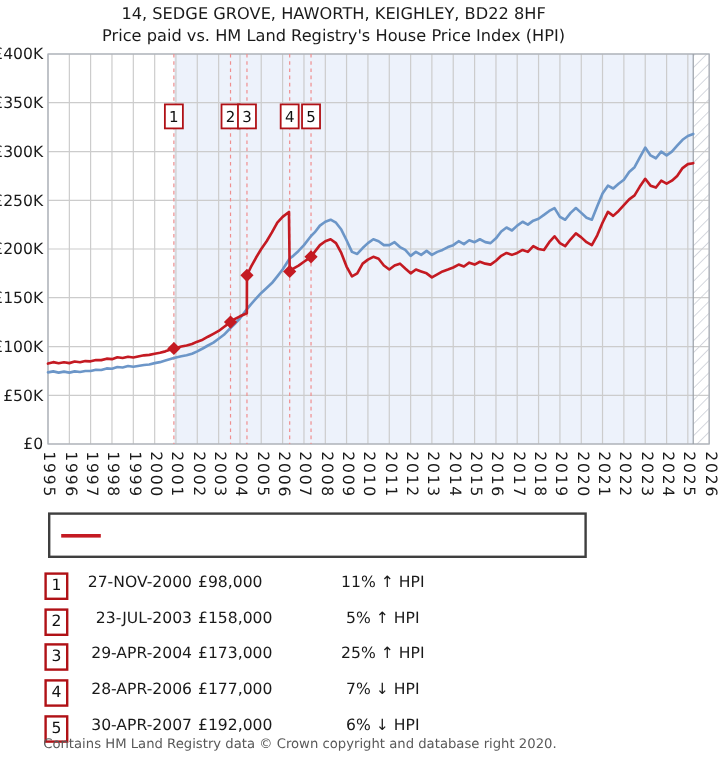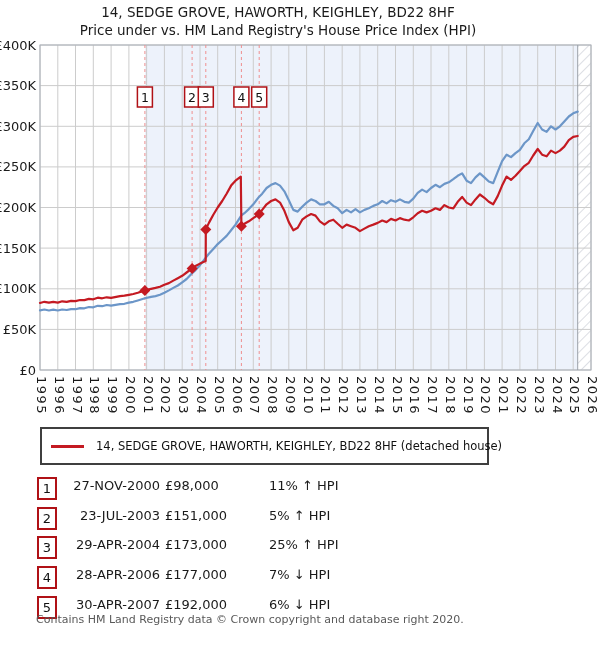--- a/index.html
+++ b/index.html
@@ -16,21 +16,21 @@
   .legend-row{display:flex;align-items:center;height:15px;}
   .legend-swatch{width:33px;height:3px;margin-left:9px;margin-right:12px;flex:0 0 auto;}
   .legend-label{font-size:11.5px;color:#111;white-space:nowrap;}
   #tx-table{position:absolute;left:0;top:0;width:600px;}
   .tx-row{position:absolute;left:0;width:600px;height:22px;}
   .tx-num{position:absolute;left:37px;top:0;width:16px;height:19px;
           border:2px solid #b01116;background:#fff;color:#111;
           font-size:13px;text-align:center;line-height:19px;}
   .tx-date{position:absolute;left:60px;top:1px;width:100px;text-align:right;font-size:13px;}
   .tx-price{position:absolute;left:165px;top:1px;width:100px;text-align:left;font-size:13px;}
-  .tx-hpi{position:absolute;left:269px;top:1px;width:100px;text-align:left;font-size:13px;}
+  .tx-hpi{position:absolute;left:269px;top:1px;width:100px;text-align:center;font-size:13px;}
   #footer{position:absolute;left:36px;top:615px;width:560px;
           font-size:11px;line-height:10.8px;color:#595959;}
 </style>
 </head>
 <body>
 
 <svg id="chart-svg" width="600" height="425" viewBox="0 0 600 425">
     <defs>
       <pattern id="hatch" width="7" height="7" patternUnits="userSpaceOnUse" patternTransform="rotate(45)">
         <rect width="7" height="7" fill="#ffffff"></rect>
@@ -141,40 +141,39 @@
     <text x="205.8" y="101.5" text-anchor="middle" font-size="12.5" fill="#111">3</text>
     <path d="M 241.4 220.7 L 246.9 226.2 L 241.4 231.7 L 235.9 226.2 Z" fill="#c41a22"></path>
     <rect x="233.9" y="87" width="15" height="20" fill="#ffffff" stroke="#b01116" stroke-width="1.5"></rect>
     <text x="241.4" y="101.5" text-anchor="middle" font-size="12.5" fill="#111">4</text>
     <path d="M 259.2 208.5 L 264.7 214.0 L 259.2 219.5 L 253.7 214.0 Z" fill="#c41a22"></path>
     <rect x="251.7" y="87" width="15" height="20" fill="#ffffff" stroke="#b01116" stroke-width="1.5"></rect>
     <text x="259.2" y="101.5" text-anchor="middle" font-size="12.5" fill="#111">5</text>
   </svg>
 
 <div class="title-line" id="title1">14, SEDGE GROVE, HAWORTH, KEIGHLEY, BD22 8HF</div>
-<div class="title-line" id="title2">Price under vs. HM Land Registry's House Price Index (HPI)</div>
+<div class="title-line" id="title2">Price paid vs. HM Land Registry's House Price Index (HPI)</div>
 
 <div id="legend-box">
   <div class="legend-row">
     <span class="legend-swatch" id="swatch-price" style="background: rgb(196, 26, 34);"></span>
-    <span class="legend-label">14, SEDGE GROVE, HAWORTH, KEIGHLEY, BD22 8HF (detached house)</span>
   </div>
 </div>
 
 <div id="tx-table">
     <div class="tx-row" style="top: 477px;">
       <div class="tx-num">1</div>
       <div class="tx-date">27-NOV-2000</div>
       <div class="tx-price">£98,000</div>
       <div class="tx-hpi">11% ↑ HPI</div>
     </div>
     <div class="tx-row" style="top: 507px;">
       <div class="tx-num">2</div>
       <div class="tx-date">23-JUL-2003</div>
-      <div class="tx-price">£151,000</div>
+      <div class="tx-price">£158,000</div>
       <div class="tx-hpi">5% ↑ HPI</div>
     </div>
     <div class="tx-row" style="top: 536px;">
       <div class="tx-num">3</div>
       <div class="tx-date">29-APR-2004</div>
       <div class="tx-price">£173,000</div>
       <div class="tx-hpi">25% ↑ HPI</div>
     </div>
     <div class="tx-row" style="top: 566px;">
       <div class="tx-num">4</div>

